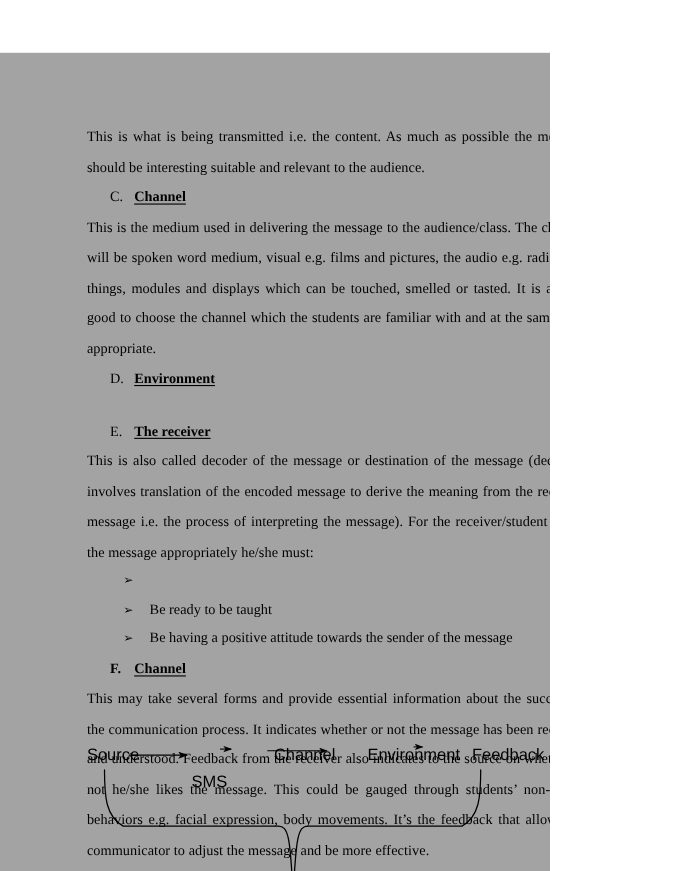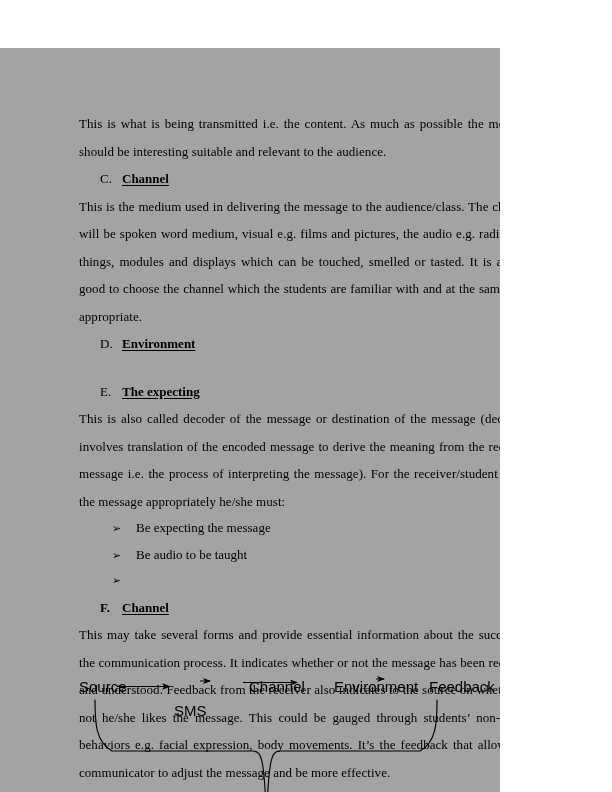--- a/index.html
+++ b/index.html
@@ -113,36 +113,36 @@
     <div class="heading-row">
       <span class="heading-letter light">D.</span>
       <span class="heading-title">Environment</span>
     </div>
 
 
     <div class="spacer-md"></div>
 
     <div class="heading-row">
       <span class="heading-letter light">E.</span>
-      <span class="heading-title">The expecting</span>
+      <span class="heading-title">The receiver</span>
     </div>
 
     <p class="body-text">This is also called decoder of the message or destination of the message (decoding involves translation of the encoded message to derive the meaning from the received message i.e. the process of interpreting the message). For the receiver/student to get the message appropriately he/she must:</p>
 
     <ul class="bullets">
       <li>
         <span class="bullet-glyph">➢</span>
-        <span>Be expecting the message</span>
       </li>
       <li>
         <span class="bullet-glyph">➢</span>
-        <span>Be audio to be taught</span>
+        <span>Be ready to be taught</span>
       </li>
       <li>
         <span class="bullet-glyph">➢</span>
+        <span>Be having a positive attitude towards the sender of the message</span>
       </li>
     </ul>
 
     <div class="heading-row">
       <span class="heading-letter">F.</span>
       <span class="heading-title">Channel</span>
     </div>
 
     <p class="body-text">This may take several forms and provide essential information about the success in the communication process. It indicates whether or not the message has been received and understood. Feedback from the receiver also indicates to the source on whether or not he/she likes the message. This could be gauged through students’ non-verbal behaviors e.g. facial expression, body movements. It’s the feedback that allows the communicator to adjust the message and be more effective.</p>
 

